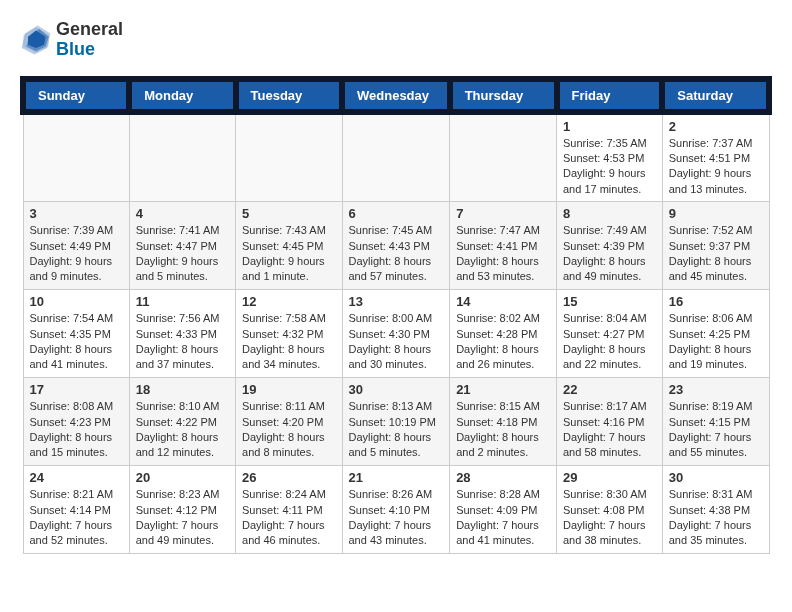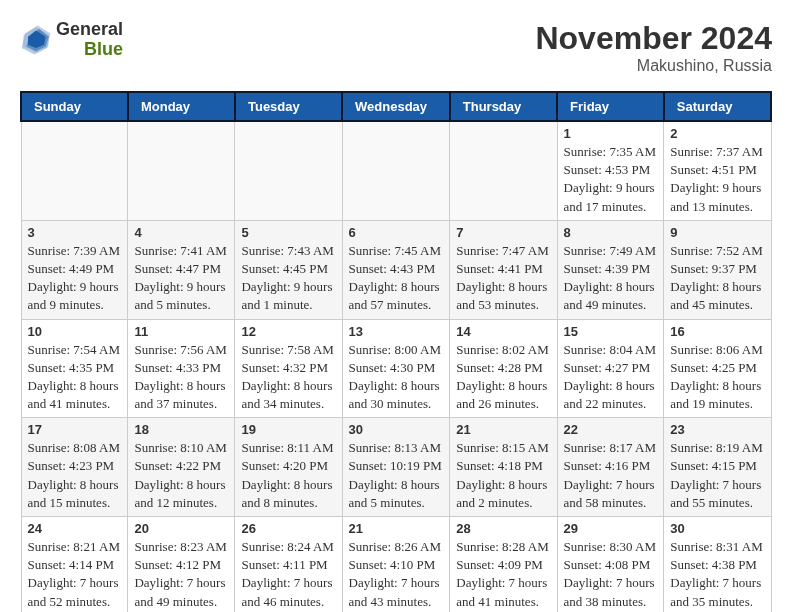--- a/index.html
+++ b/index.html
@@ -13,29 +13,28 @@
     .header {
       display: flex;
       justify-content: space-between;
       align-items: flex-start;
       margin-bottom: 16px;
     }
     .logo {
       display: flex;
       align-items: center;
       gap: 4px;
-      text-align: right;
     }
     .logo-text {
       font-size: 18px;
       font-weight: bold;
       line-height: 1.1;
     }
     .logo-general { color: #333; }
-    .logo-blue { color: #4d7c0f; }
+    .logo-blue { color: #0369a1; }
     .logo-icon {
       width: 32px;
       height: 32px;
     }
     .title-block {
       text-align: right;
     }
     .month-title {
       font-size: 32px;
       font-weight: bold;
@@ -48,21 +47,21 @@
     .calendar {
       width: 100%;
       border-collapse: collapse;
     }
     .calendar th {
       background: #1a5ca8;
       color: #fff;
       font-size: 13px;
       font-weight: bold;
       padding: 6px 12px;
-      border: 2px solid #0f172a;
+      border: 6px solid #0f172a;
       text-align: left;
     }
     .calendar td {
       border: 1px solid #ccc;
       vertical-align: top;
       padding: 4px 6px;
       width: 108px;
       height: 88px;
       font-size: 11px;
       color: #333;
@@ -74,46 +73,41 @@
     .calendar tr:nth-child(even) td:not(.empty) {
       background: #f5f5f5;
     }
     .day-number {
       font-size: 13px;
       font-weight: bold;
       display: block;
       margin-bottom: 2px;
     }
     .day-info {
-      font-size: 13px;
+      font-size: 11px;
       line-height: 1.4;
       color: #333;
-      font-family: Liberation Serif, serif;
     }
   </style>
 </head>
 <body>
 
 <div class="header">
   <div class="logo">
     <svg class="logo-icon" viewBox="0 0 40 40">
       <polygon points="20,4 36,14 36,28 20,36 4,28 4,14" fill="#1a5ca8" opacity="0.15"></polygon>
       <polygon points="22,2 38,12 34,30 18,38 2,30 6,12" fill="#1a5ca8" opacity="0.3"></polygon>
       <polygon points="24,6 36,16 32,28 20,34 8,28 12,16" fill="#1a5ca8" opacity="0.5"></polygon>
       <polygon points="20,8 32,16 30,26 20,30 10,26 10,16" fill="#1a5ca8"></polygon>
     </svg>
     <div class="logo-text">
       <div class="logo-general">General</div>
       <div class="logo-blue">Blue</div>
     </div>
   </div>
-  <div class="title-block">
-    <div class="month-title">November 2024</div>
-    <div class="location">Makushino, Russia</div>
-  </div>
 </div>
 
 <table class="calendar">
   <thead>
     <tr>
       <th>Sunday</th>
       <th>Monday</th>
       <th>Tuesday</th>
       <th>Wednesday</th>
       <th>Thursday</th>

